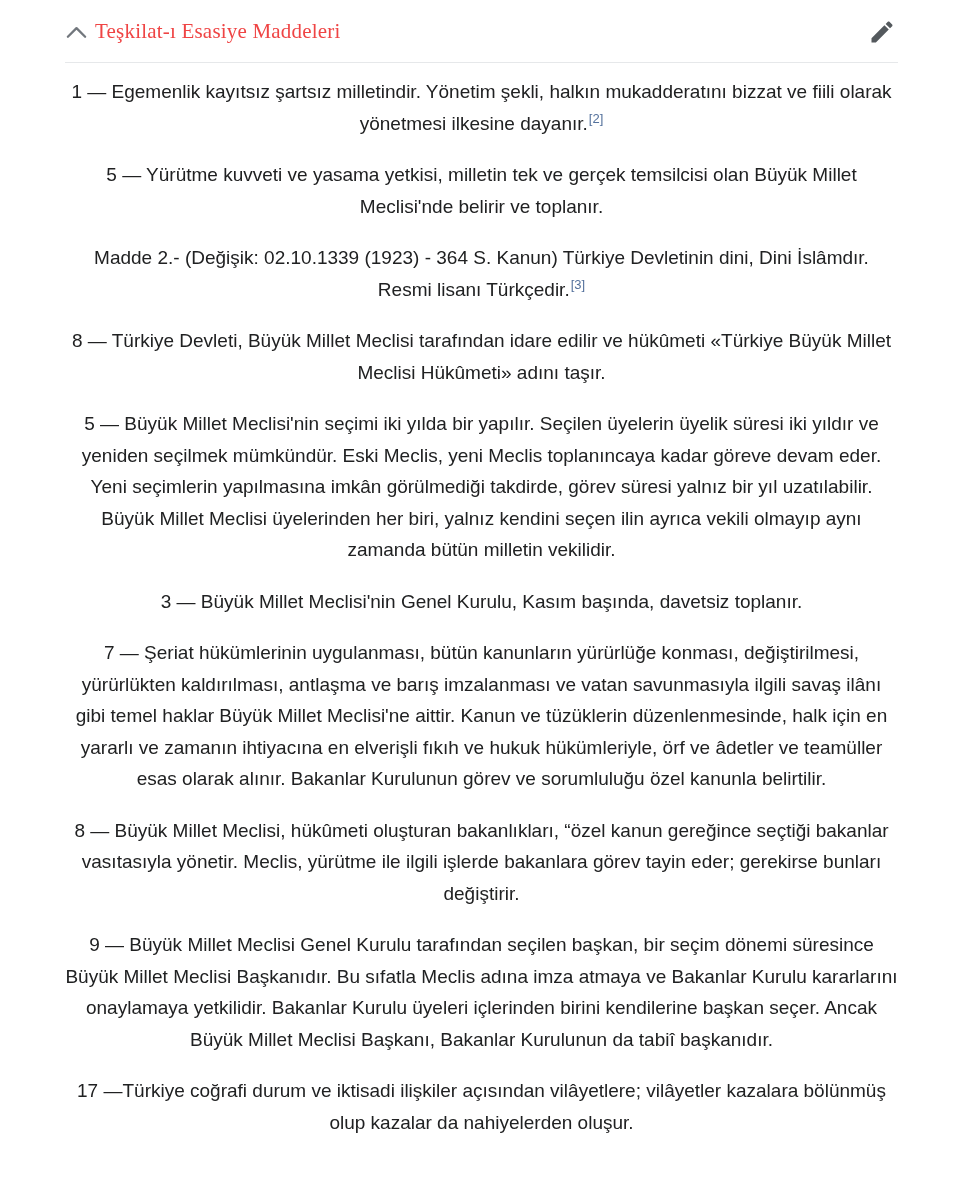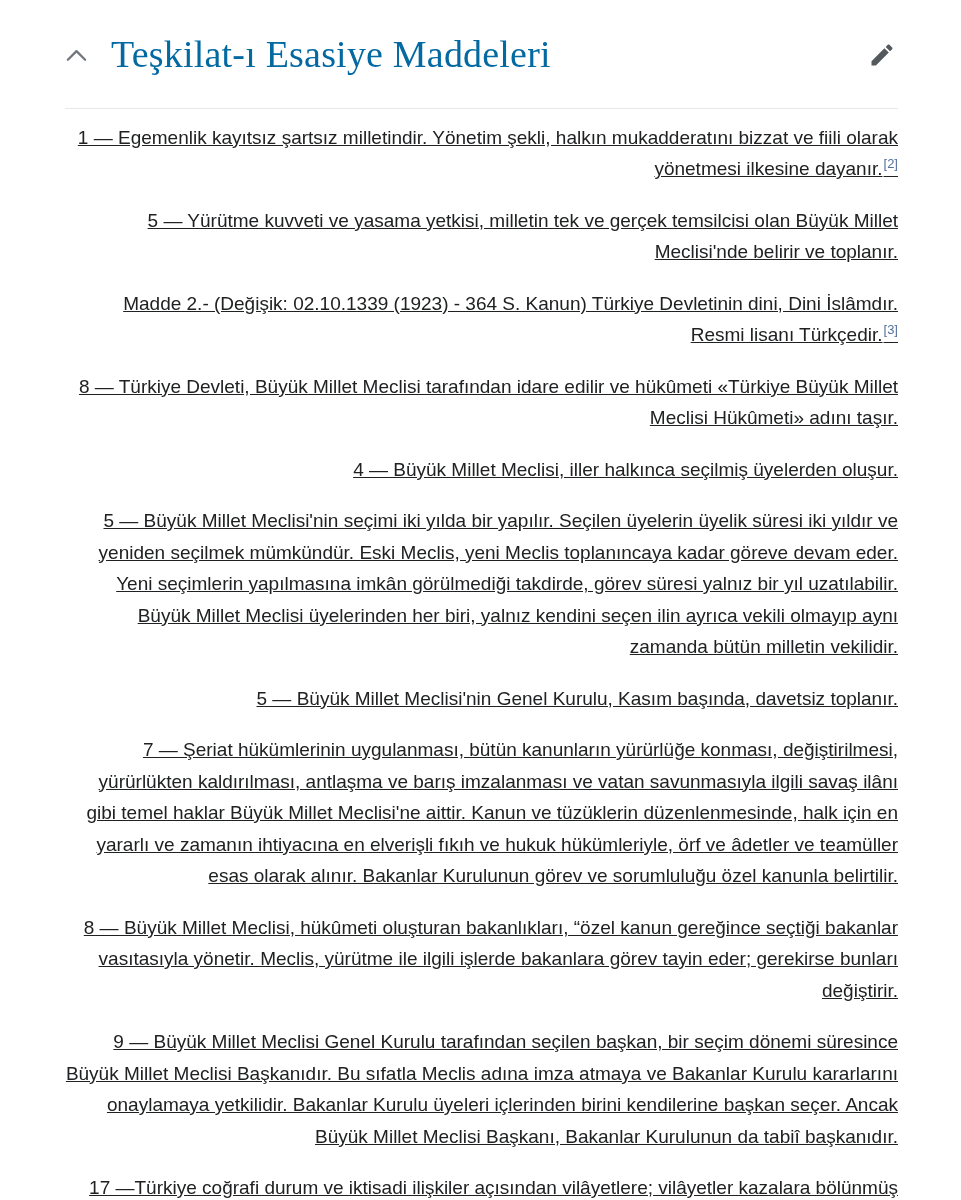--- a/index.html
+++ b/index.html
@@ -29,43 +29,42 @@
   }
   .chevron-wrap {
     display: inline-flex;
     align-items: center;
     margin-right: 7px;
     flex: 0 0 auto;
   }
   .section-title {
     font-family: "Liberation Serif", "DejaVu Serif", serif;
     font-weight: 400;
-    font-size: 38px;
+    font-size: 21px;
     line-height: 1.2;
-    margin: 16px;
-    color: #0369a1;
+    margin: 0;
+    color: #ef4444;
     letter-spacing: 0.2px;
   }
   .edit-wrap {
     margin-left: auto;
     display: inline-flex;
     align-items: center;
     cursor: pointer;
     padding: 2px;
   }
   .content {
     padding-top: 13px;
   }
   .article {
     margin: 0 0 20px 0;
     font-size: 19px;
     line-height: 31.5px;
     color: #202122;
-    text-align: right;
-    text-decoration: underline;
+    text-align: center;
   }
   .ref {
     font-size: 13px;
     line-height: 0;
     vertical-align: baseline;
     position: relative;
     top: -7px;
     margin-left: 1px;
   }
   .ref a {
@@ -95,25 +94,24 @@
 
   <div class="content" id="articles">
   <p class="article"><span class="txt">1 — Egemenlik kayıtsız şartsız milletindir. Yönetim şekli, halkın mukadderatını bizzat ve fiili olarak yönetmesi ilkesine dayanır.</span><sup class="ref"><a href="#">[2]</a></sup></p>
 
   <p class="article"><span class="txt">5 — Yürütme kuvveti ve yasama yetkisi, milletin tek ve gerçek temsilcisi olan Büyük Millet Meclisi'nde belirir ve toplanır.</span></p>
 
   <p class="article"><span class="txt">Madde 2.- (Değişik: 02.10.1339 (1923) - 364 S. Kanun) Türkiye Devletinin dini, Dini İslâmdır. Resmi lisanı Türkçedir.</span><sup class="ref"><a href="#">[3]</a></sup></p>
 
   <p class="article"><span class="txt">8 — Türkiye Devleti, Büyük Millet Meclisi tarafından idare edilir ve hükûmeti «Türkiye Büyük Millet Meclisi Hükûmeti» adını taşır.</span></p>
 
-  <p class="article"><span class="txt">4 — Büyük Millet Meclisi, iller halkınca seçilmiş üyelerden oluşur.</span></p>
 
   <p class="article"><span class="txt">5 — Büyük Millet Meclisi'nin seçimi iki yılda bir yapılır. Seçilen üyelerin üyelik süresi iki yıldır ve yeniden seçilmek mümkündür. Eski Meclis, yeni Meclis toplanıncaya kadar göreve devam eder. Yeni seçimlerin yapılmasına imkân görülmediği takdirde, görev süresi yalnız bir yıl uzatılabilir. Büyük Millet Meclisi üyelerinden her biri, yalnız kendini seçen ilin ayrıca vekili olmayıp aynı zamanda bütün milletin vekilidir.</span></p>
 
-  <p class="article"><span class="txt">5 — Büyük Millet Meclisi'nin Genel Kurulu, Kasım başında, davetsiz toplanır.</span></p>
+  <p class="article"><span class="txt">3 — Büyük Millet Meclisi'nin Genel Kurulu, Kasım başında, davetsiz toplanır.</span></p>
 
   <p class="article"><span class="txt">7 — Şeriat hükümlerinin uygulanması, bütün kanunların yürürlüğe konması, değiştirilmesi, yürürlükten kaldırılması, antlaşma ve barış imzalanması ve vatan savunmasıyla ilgili savaş ilânı gibi temel haklar Büyük Millet Meclisi'ne aittir. Kanun ve tüzüklerin düzenlenmesinde, halk için en yararlı ve zamanın ihtiyacına en elverişli fıkıh ve hukuk hükümleriyle, örf ve âdetler ve teamüller esas olarak alınır. Bakanlar Kurulunun görev ve sorumluluğu özel kanunla belirtilir.</span></p>
 
   <p class="article"><span class="txt">8 — Büyük Millet Meclisi, hükûmeti oluşturan bakanlıkları, “özel kanun gereğince seçtiği bakanlar vasıtasıyla yönetir. Meclis, yürütme ile ilgili işlerde bakanlara görev tayin eder; gerekirse bunları değiştirir.</span></p>
 
   <p class="article"><span class="txt">9 — Büyük Millet Meclisi Genel Kurulu tarafından seçilen başkan, bir seçim dönemi süresince Büyük Millet Meclisi Başkanıdır. Bu sıfatla Meclis adına imza atmaya ve Bakanlar Kurulu kararlarını onaylamaya yetkilidir. Bakanlar Kurulu üyeleri içlerinden birini kendilerine başkan seçer. Ancak Büyük Millet Meclisi Başkanı, Bakanlar Kurulunun da tabiî başkanıdır.</span></p>
 
   <p class="article"><span class="txt">17 —Türkiye coğrafi durum ve iktisadi ilişkiler açısından vilâyetlere; vilâyetler kazalara bölünmüş olup kazalar da nahiyelerden oluşur.</span></p>
 </div>
 

